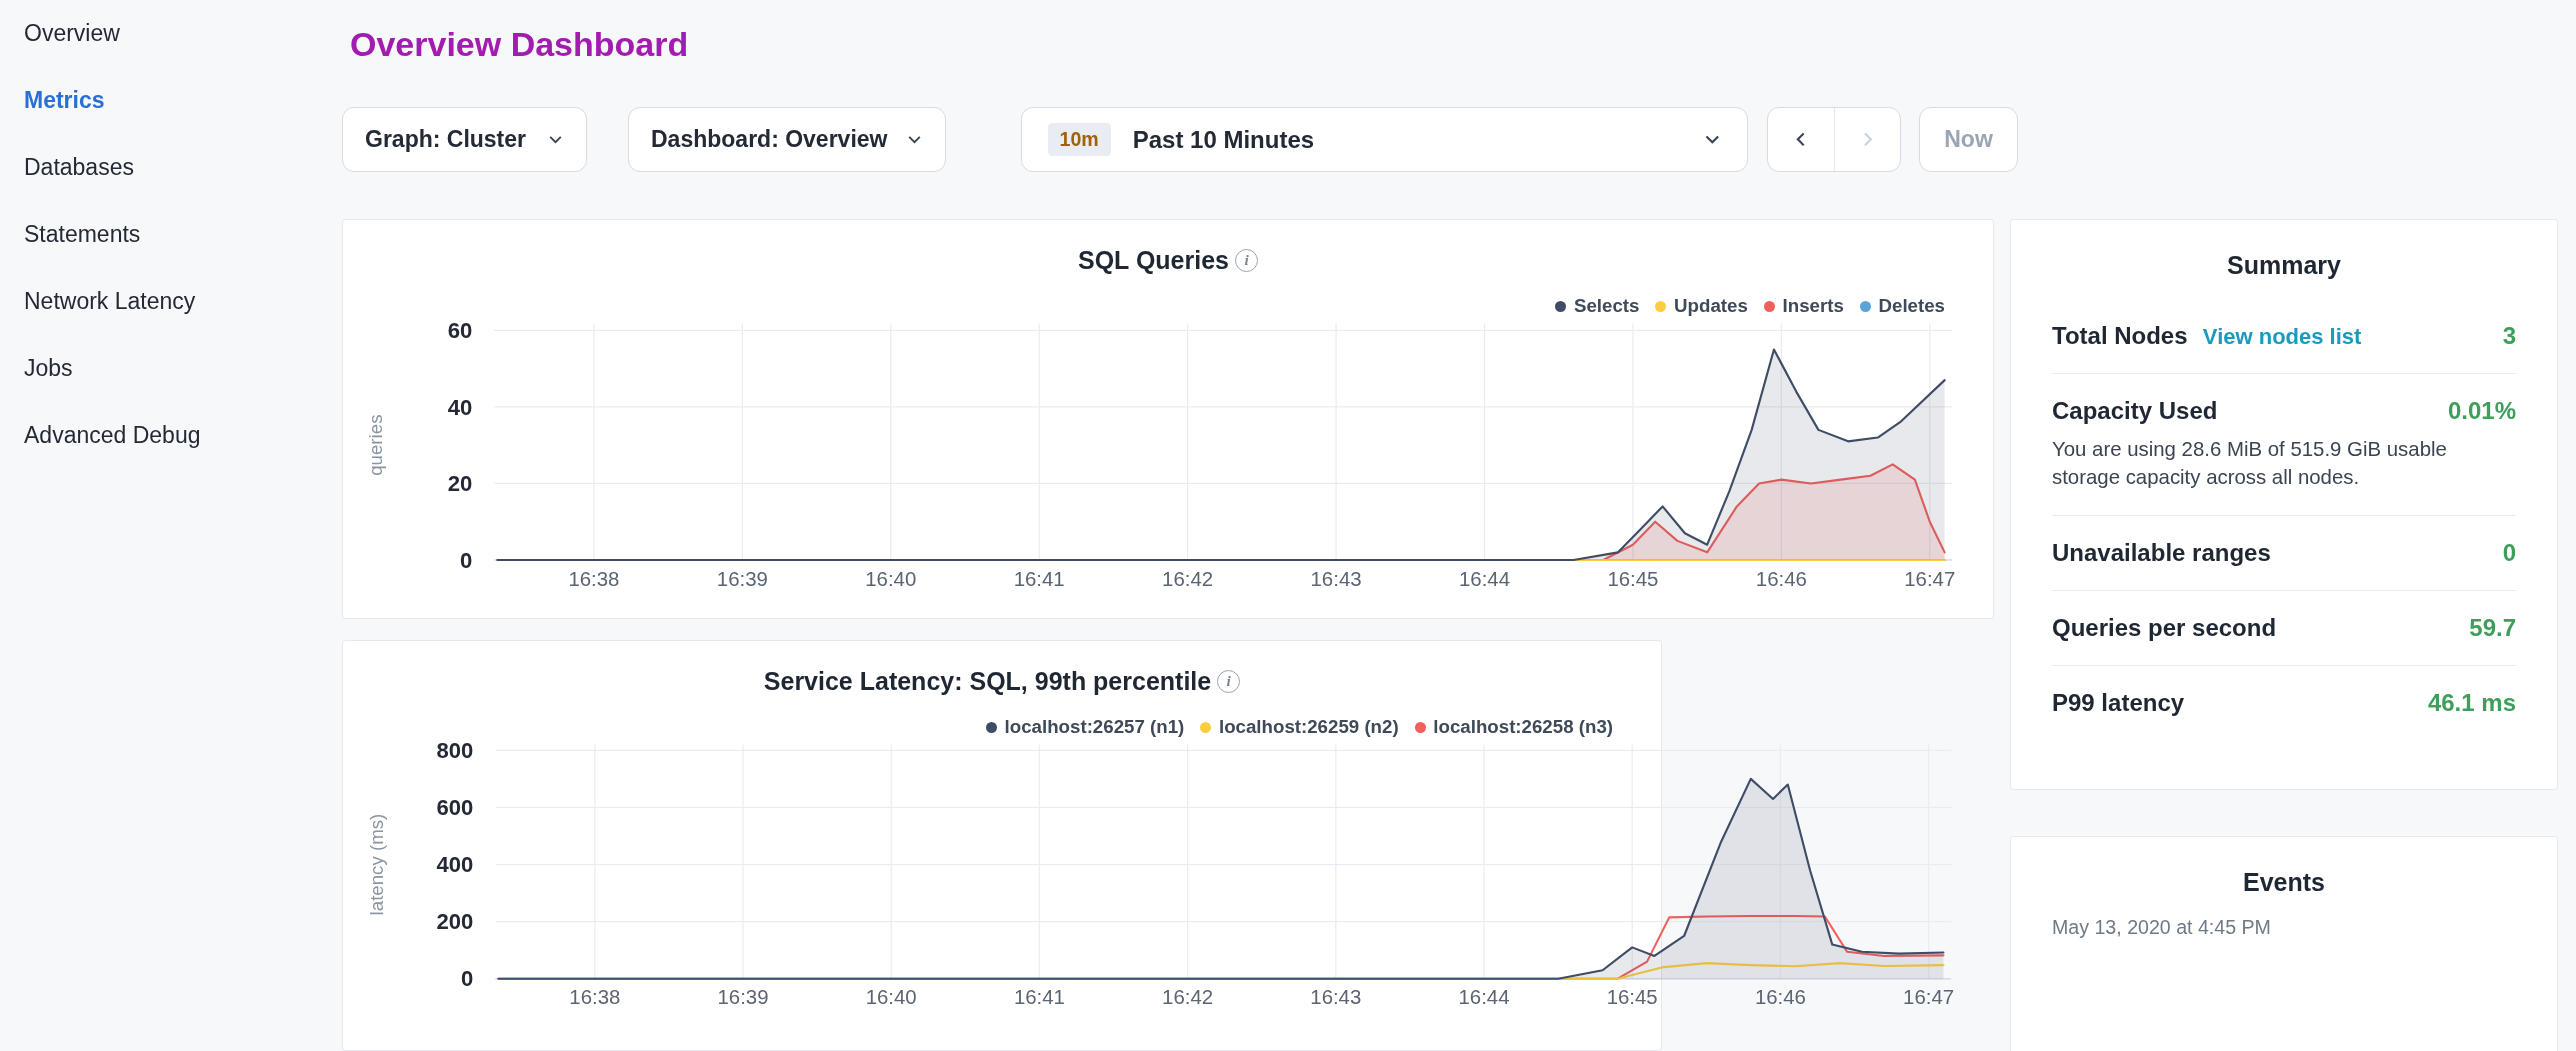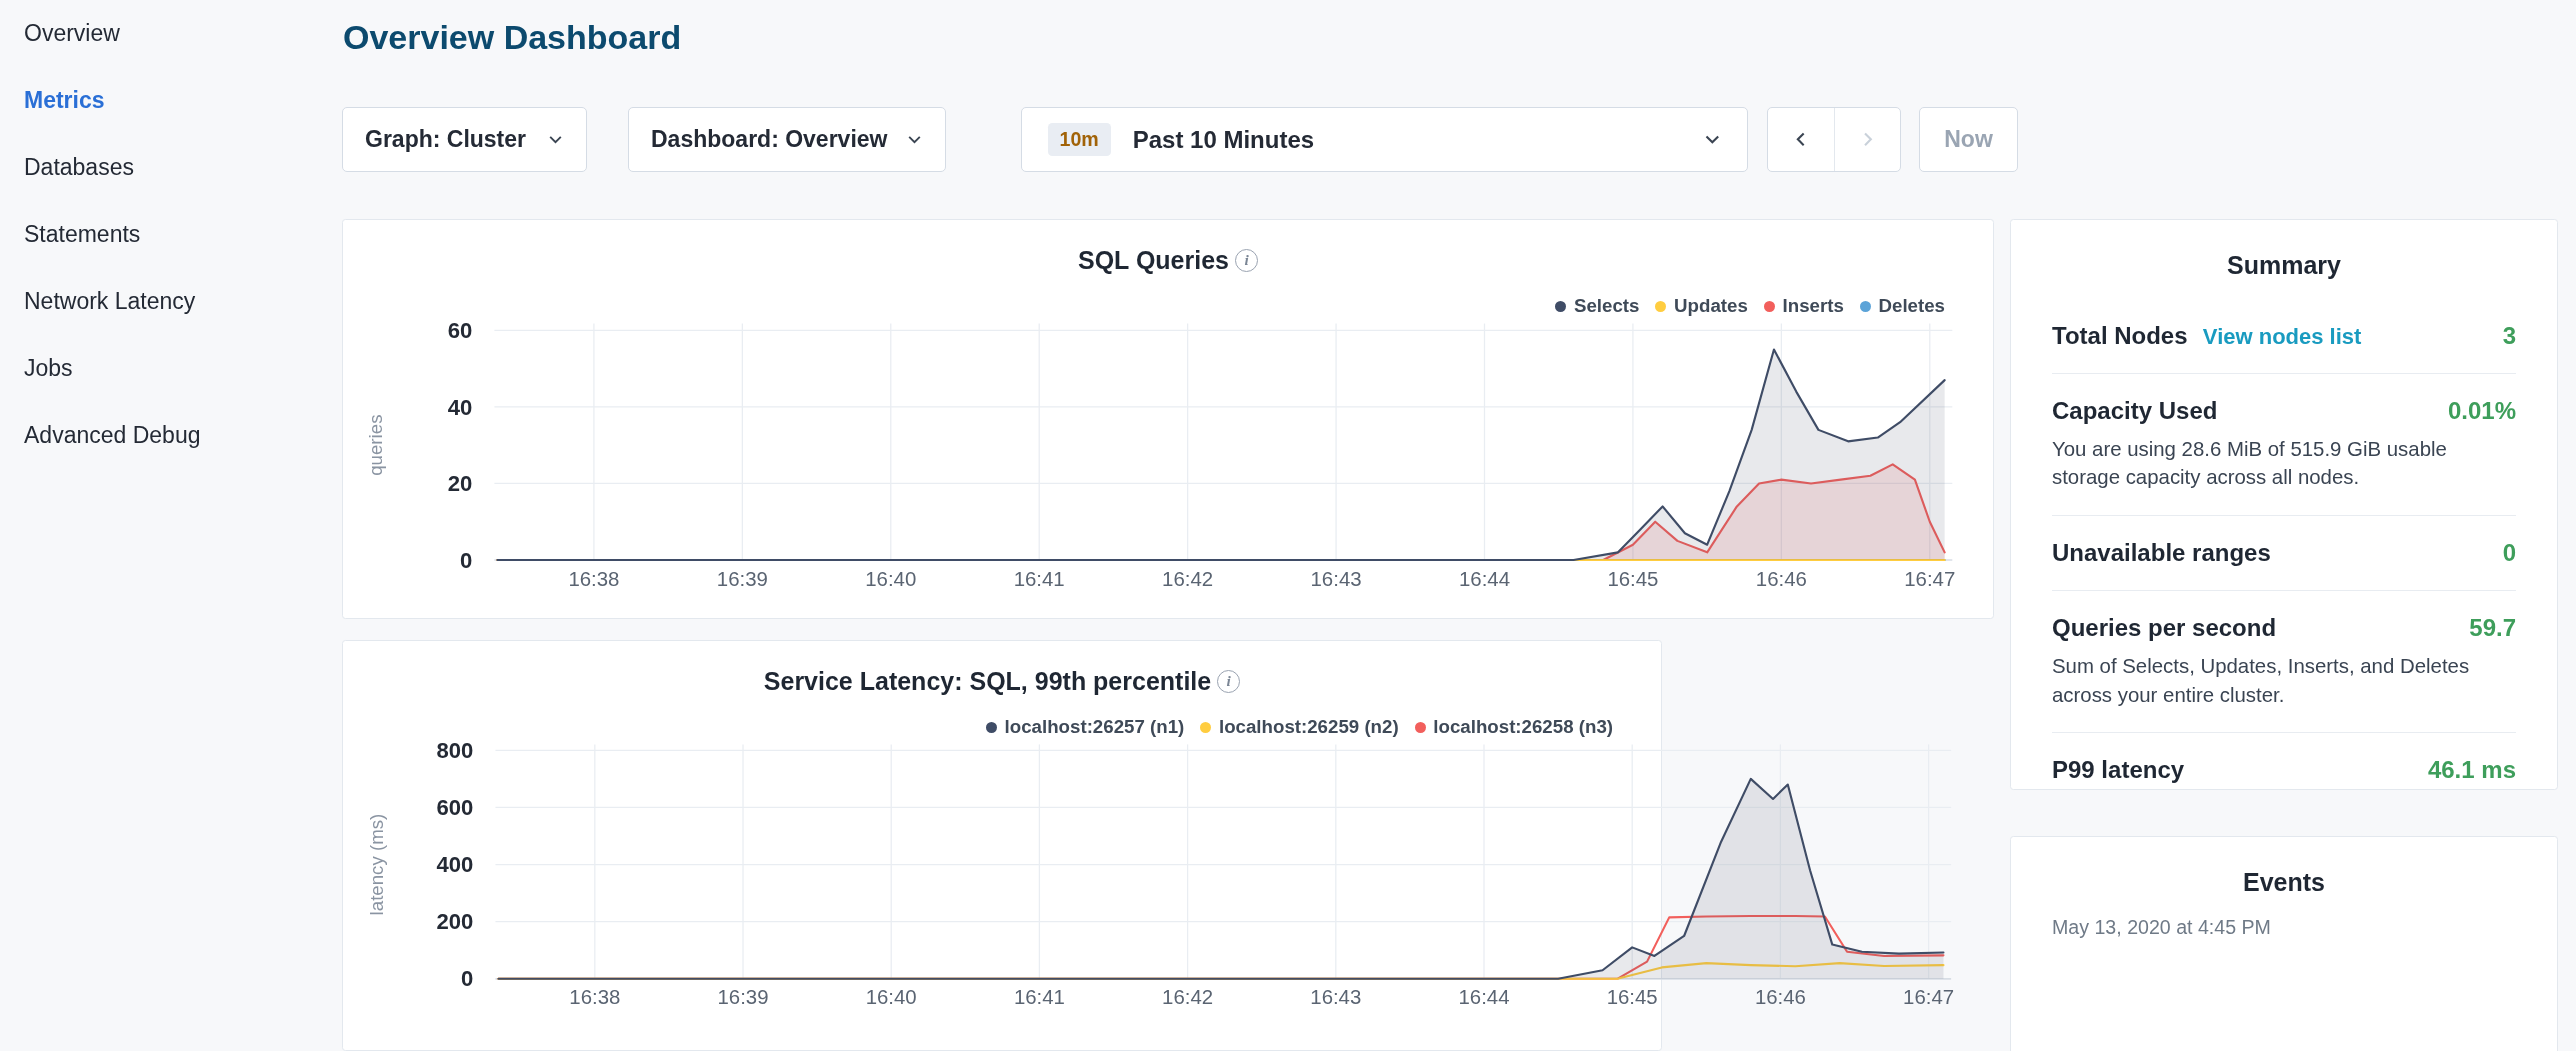--- a/index.html
+++ b/index.html
@@ -10,25 +10,25 @@
     font-family:"Liberation Sans", sans-serif;
   }
 
   
   .sidebar { position:absolute; left:0; top:0; width:340px; height:100%; padding-top:0; }
   .nav-item { height:67px; display:flex; align-items:center; padding-left:24px;
     font-size:23px; color:#242a35; cursor:pointer; }
   .nav-item.active { color:#2a6fd6; font-weight:600; }
 
   
-  .page-title { position:absolute; left:342px; top:17px; margin:1px;
-    font-size:34px; font-weight:600; color:#0c4a6e; }
+  .page-title { position:absolute; left:342px; top:17px; margin:8px;
+    font-size:34px; font-weight:600; color:#a21caf; }
 
   .ctl { position:absolute; top:107px; height:65px; background:#fff;
-    border:0.9px solid #d5dce5; border-radius:5px; display:flex; align-items:center;
+    border:0.9px solid #d5dce5; border-radius:12px; display:flex; align-items:center;
     font-size:23px; font-weight:600; color:#242a35; cursor:pointer; }
   #graph-dd   { left:342px;  width:245px; padding:0 22px; justify-content:space-between; }
   #dash-dd    { left:628px;  width:318px; padding:0 22px; justify-content:space-between; }
   #time-dd    { left:1021px; width:727px; padding:0 25.5px; gap:22px; }
   .time-badge { background:#e9edf3; border-radius:4.3px; padding:5.1px 12px;
     font-size:19.6px; font-weight:700; color:#a16207;text-align:center; }
   .time-label { font-size:24px; font-weight:700; }
   #time-dd .chev { margin-left:auto; }
   .nav-group  { left:1767px; width:134px; padding:0; }
   .nav-half   { width:50%; height:100%; display:flex; align-items:center; justify-content:center; }
@@ -274,21 +274,20 @@
       <span class="srow-label">Unavailable ranges</span>
       <span class="srow-value">0</span>
     </div>
   </div>
 
   <div class="srow">
     <div class="srow-main">
       <span class="srow-label">Queries per second</span>
       <span class="srow-value">59.7</span>
     </div>
-    <div class="srow-desc">Sum of Selects, Updates, Inserts, and Deletes across your entire cluster.</div>
   </div>
 
   <div class="srow">
     <div class="srow-main">
       <span class="srow-label">P99 latency</span>
       <span class="srow-value">46.1 ms</span>
     </div>
   </div>
 </aside>
 

